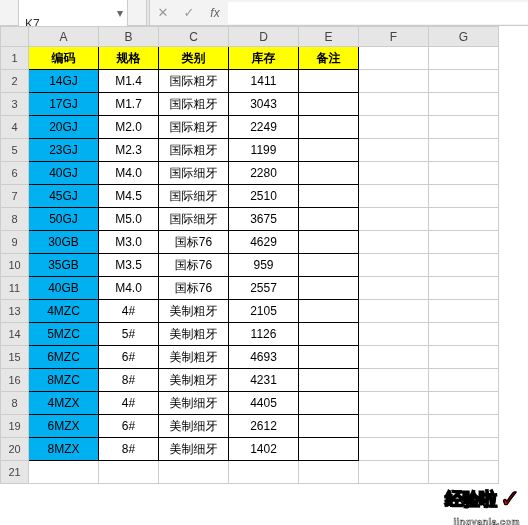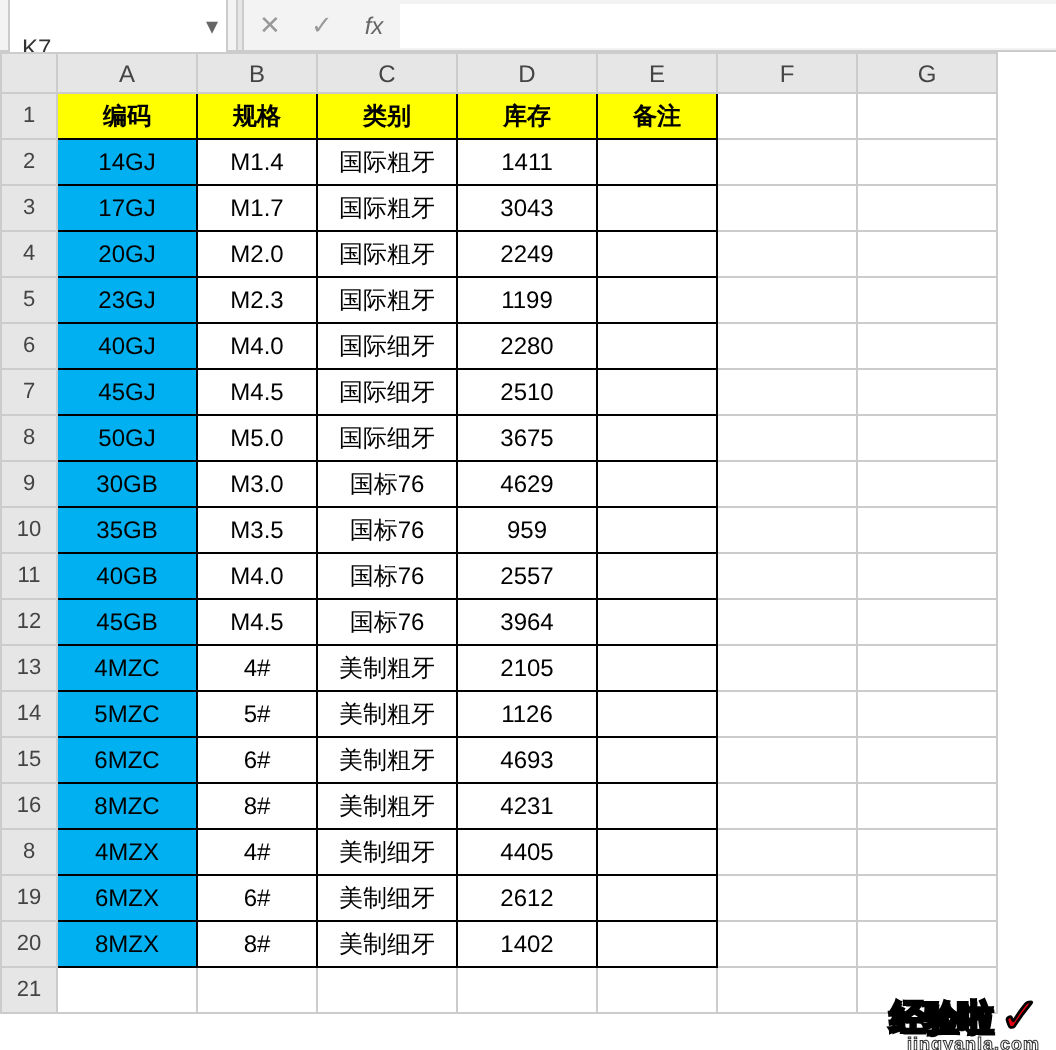--- a/index.html
+++ b/index.html
@@ -20,21 +20,21 @@
       border-bottom: 1px solid #ccc;
       background: #f3f3f3;
     }
     .name-box {
       width: 110px;
       height: 22px;
       line-height: 22px;
       padding: 13px 6px;
       background: #fff;
       border: 1px solid #ccc;
-      margin: 0 4px;
+      margin: 0 18px;
       position: relative;
     }
     .name-box-arrow {
       position: absolute;
       right: 4px;
       top: 50%;
       transform: translateY(-50%);
       color: #666;
     }
     .fb-sep {
@@ -116,21 +116,21 @@
     .code-cell {
       border: 1px solid #000;
       background: #00b0f0;
       color: #000;
       text-align: center;
     }
     
     .watermark {
       position: absolute;
       right: 8px;
-      bottom: 2px;
+      bottom: 12px;
       display: flex;
       align-items: center;
       gap: 4px;
       pointer-events: none;
     }
     .wm-text {
       font-size: 18px;
       font-weight: 900;
       color: #fff;
       -webkit-text-stroke: 1.5px #000;
@@ -287,30 +287,20 @@
           <th class="row-head">11</th>
           <td class="col-A code-cell">40GB</td>
           <td class="col-B data-cell">M4.0</td>
           <td class="col-C data-cell">国标76</td>
           <td class="col-D data-cell">2557</td>
           <td class="col-E data-cell"></td>
           <td class="col-F "></td>
           <td class="col-G "></td>
         </tr>
         <tr>
-          <th class="row-head">12</th>
-          <td class="col-A code-cell">45GB</td>
-          <td class="col-B data-cell">M4.5</td>
-          <td class="col-C data-cell">国标76</td>
-          <td class="col-D data-cell">3964</td>
-          <td class="col-E data-cell"></td>
-          <td class="col-F "></td>
-          <td class="col-G "></td>
-        </tr>
-        <tr>
           <th class="row-head">13</th>
           <td class="col-A code-cell">4MZC</td>
           <td class="col-B data-cell">4#</td>
           <td class="col-C data-cell">美制粗牙</td>
           <td class="col-D data-cell">2105</td>
           <td class="col-E data-cell"></td>
           <td class="col-F "></td>
           <td class="col-G "></td>
         </tr>
         <tr>

